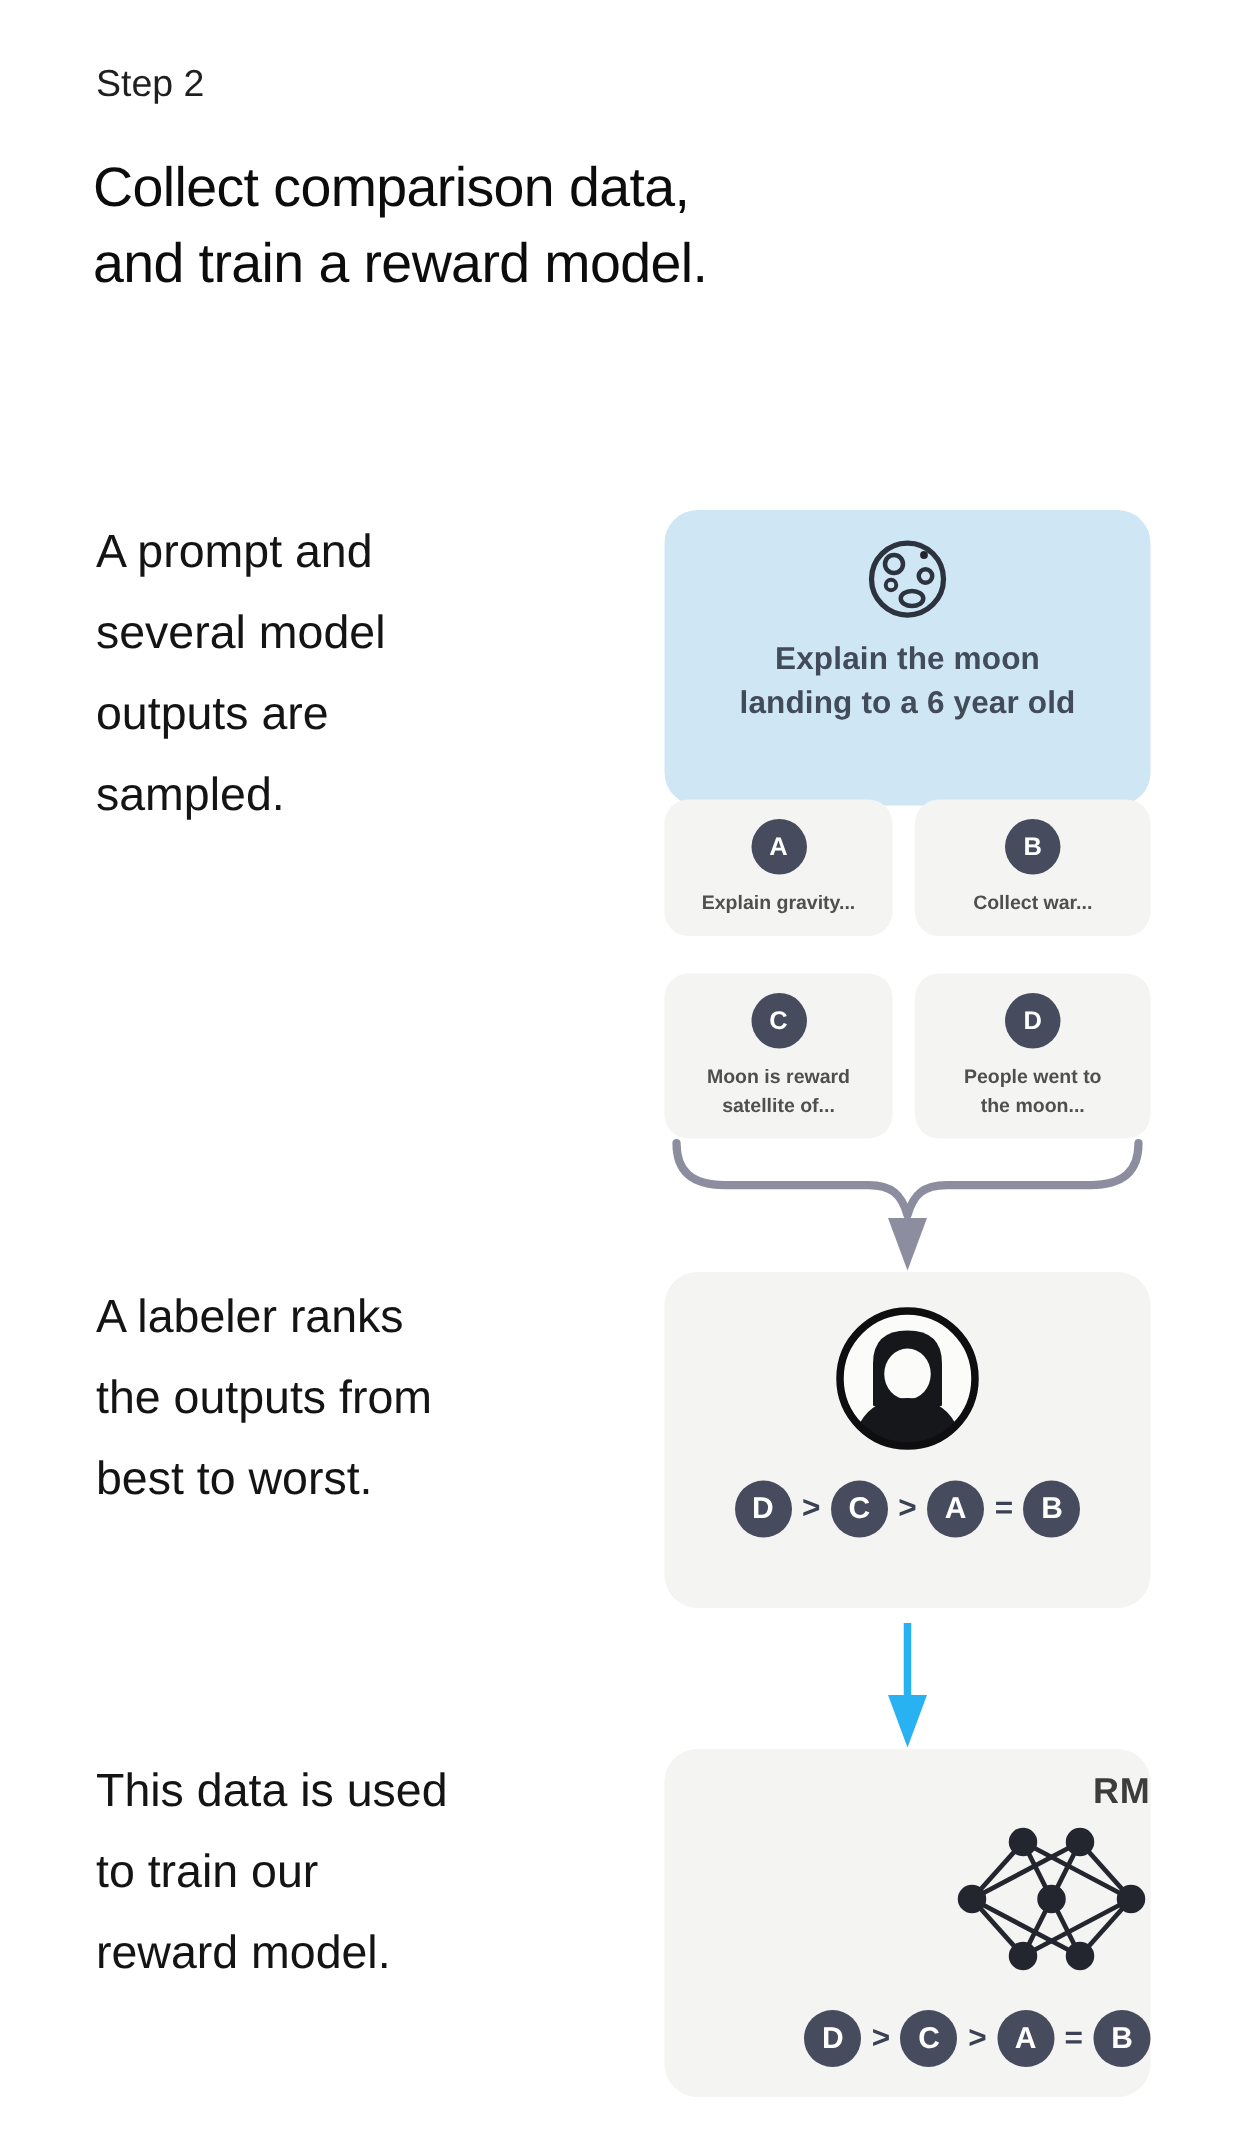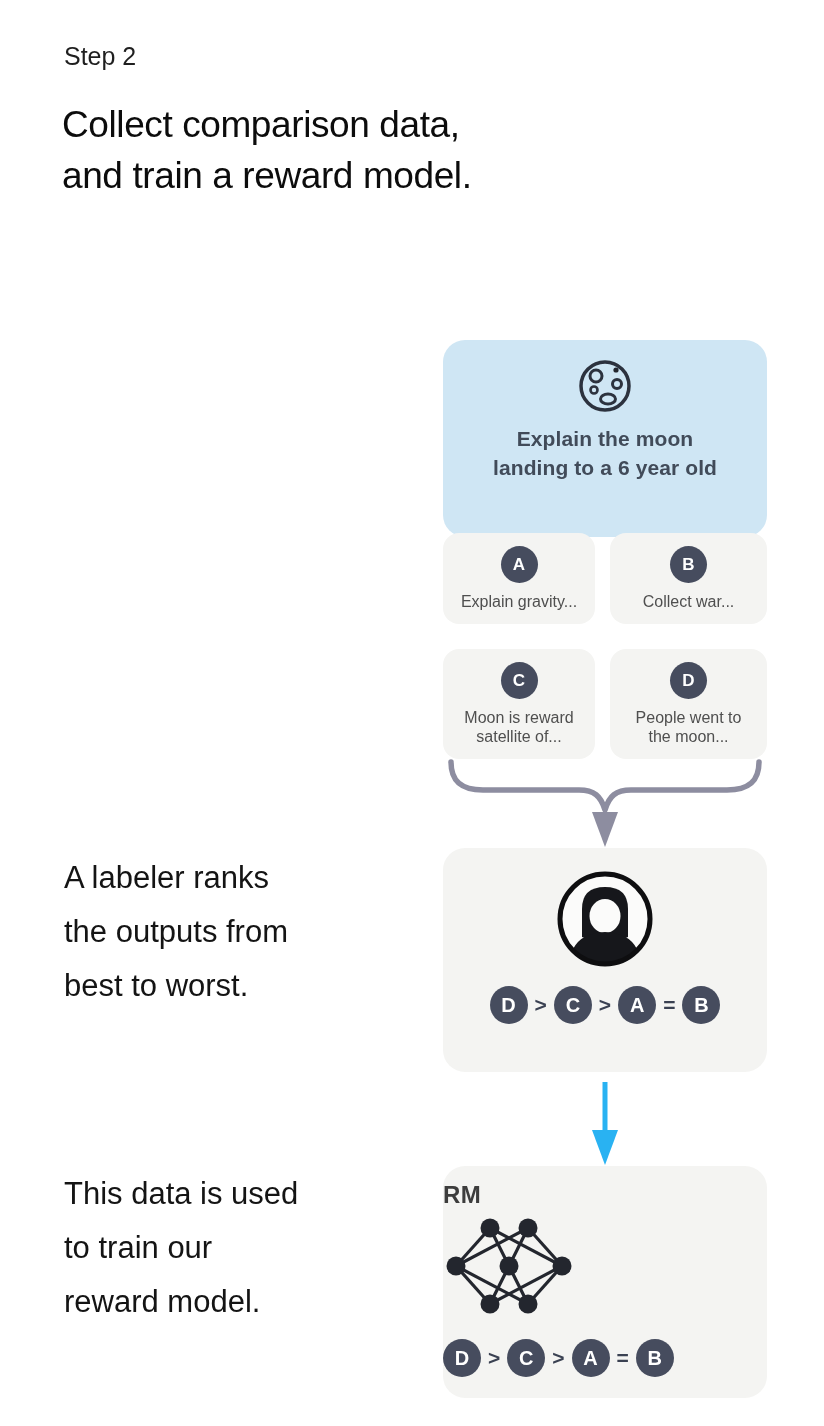--- a/index.html
+++ b/index.html
@@ -45,21 +45,21 @@
     padding:13px 8px 13px; box-sizing:border-box;
   }
   .option-circle {
     width:37px; height:37px; border-radius:50%;
     background:var(--badge-bg); color:#ffffff;
     font-size:17px; font-weight:700;
     display:flex; align-items:center; justify-content:center;
     margin-bottom:9px;
   }
   .option-label {
-    font-size:16px; font-weight:400; color:#4f4f4f;
+    font-size:13px; font-weight:700; color:#4f4f4f;
     line-height:19px; text-align:center; white-space:pre-line;
   }
 
   .brace-arrow { position:absolute; left:443px; top:757px; }
   .brace-stroke { stroke:var(--brace-gray); stroke-width:5.5; fill:none;
                   stroke-linecap:round; stroke-linejoin:round; }
   .brace-fill { fill:var(--brace-gray); }
 
   .labeler-box {
     position:absolute; left:443px; top:848px; width:324px; height:224px;
@@ -76,39 +76,43 @@
   }
   .rank-op { font-size:21px; font-weight:700; color:#3a4152; }
 
   .down-arrow { position:absolute; left:585px; top:1082px; }
   .arrow-blue-stroke { stroke:var(--arrow-blue); stroke-width:5; }
   .arrow-blue-fill { fill:var(--arrow-blue); }
 
   .rm-box {
     position:absolute; left:443px; top:1166px; width:324px; height:232px;
     background:var(--card-bg); border-radius:22px;
-    display:flex; flex-direction:column; align-items:flex-start;
+    display:flex; flex-direction:column; align-items:flex-end;
     padding-top:15px; box-sizing:border-box;
   }
   .rm-label { font-size:24px; font-weight:700; color:#3d3d3d; letter-spacing:0.5px; }
   .rm-box .ranking-row { margin-top:18px; }
   .net-icon { margin-top:6px; }
   .ink-stroke { stroke:#23262e; stroke-width:3.2; }
   .ink-fill { fill:#23262e; }
   .moon-stroke { stroke:#2c323e; fill:none; }
 </style>
 </head>
 <body>
 
 <div class="page">
 
   <div class="step-label">Step 2</div>
   <div class="title">Collect comparison data,
 and train a reward model.</div>
 
+  <div class="caption caption-1">A prompt and
+several model
+outputs are
+sampled.</div>
   <div class="caption caption-3">This data is used
 to train our
 reward model.</div>
   <div class="caption caption-2">A labeler ranks
 the outputs from
 best to worst.</div>
 
   <div class="prompt-box">
     <span>
       <svg width="58" height="58" viewBox="0 0 58 58">

